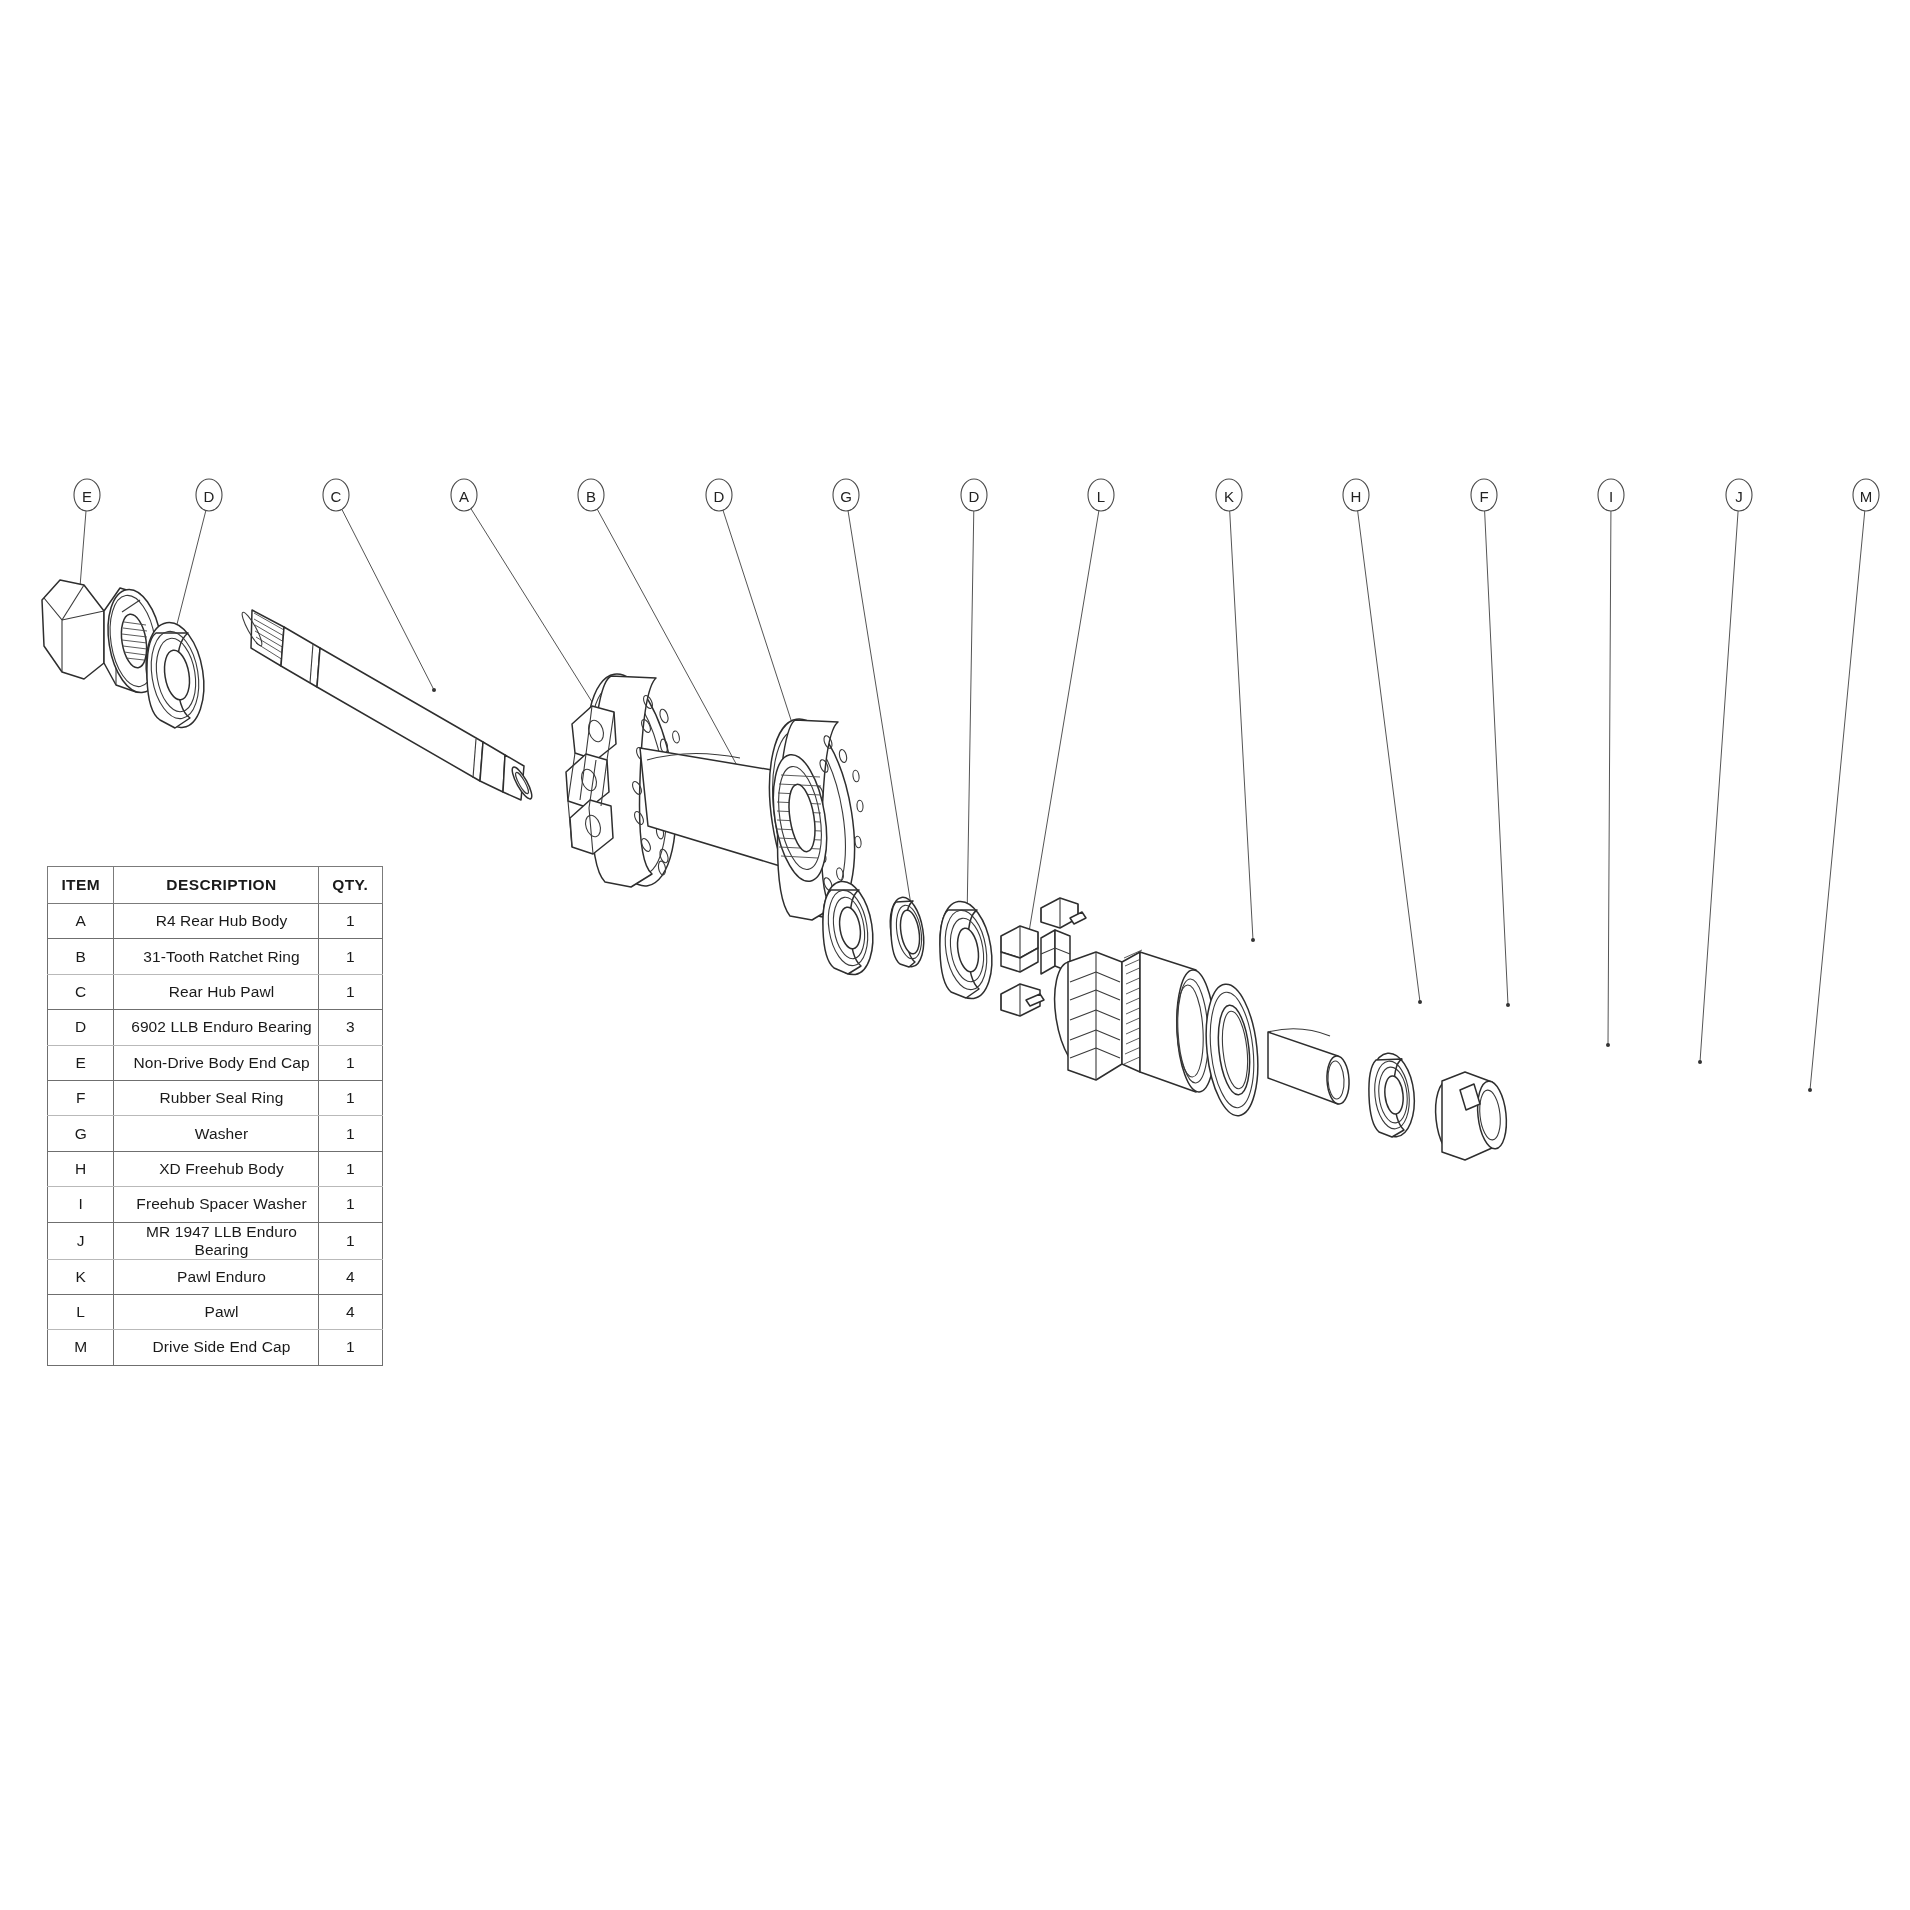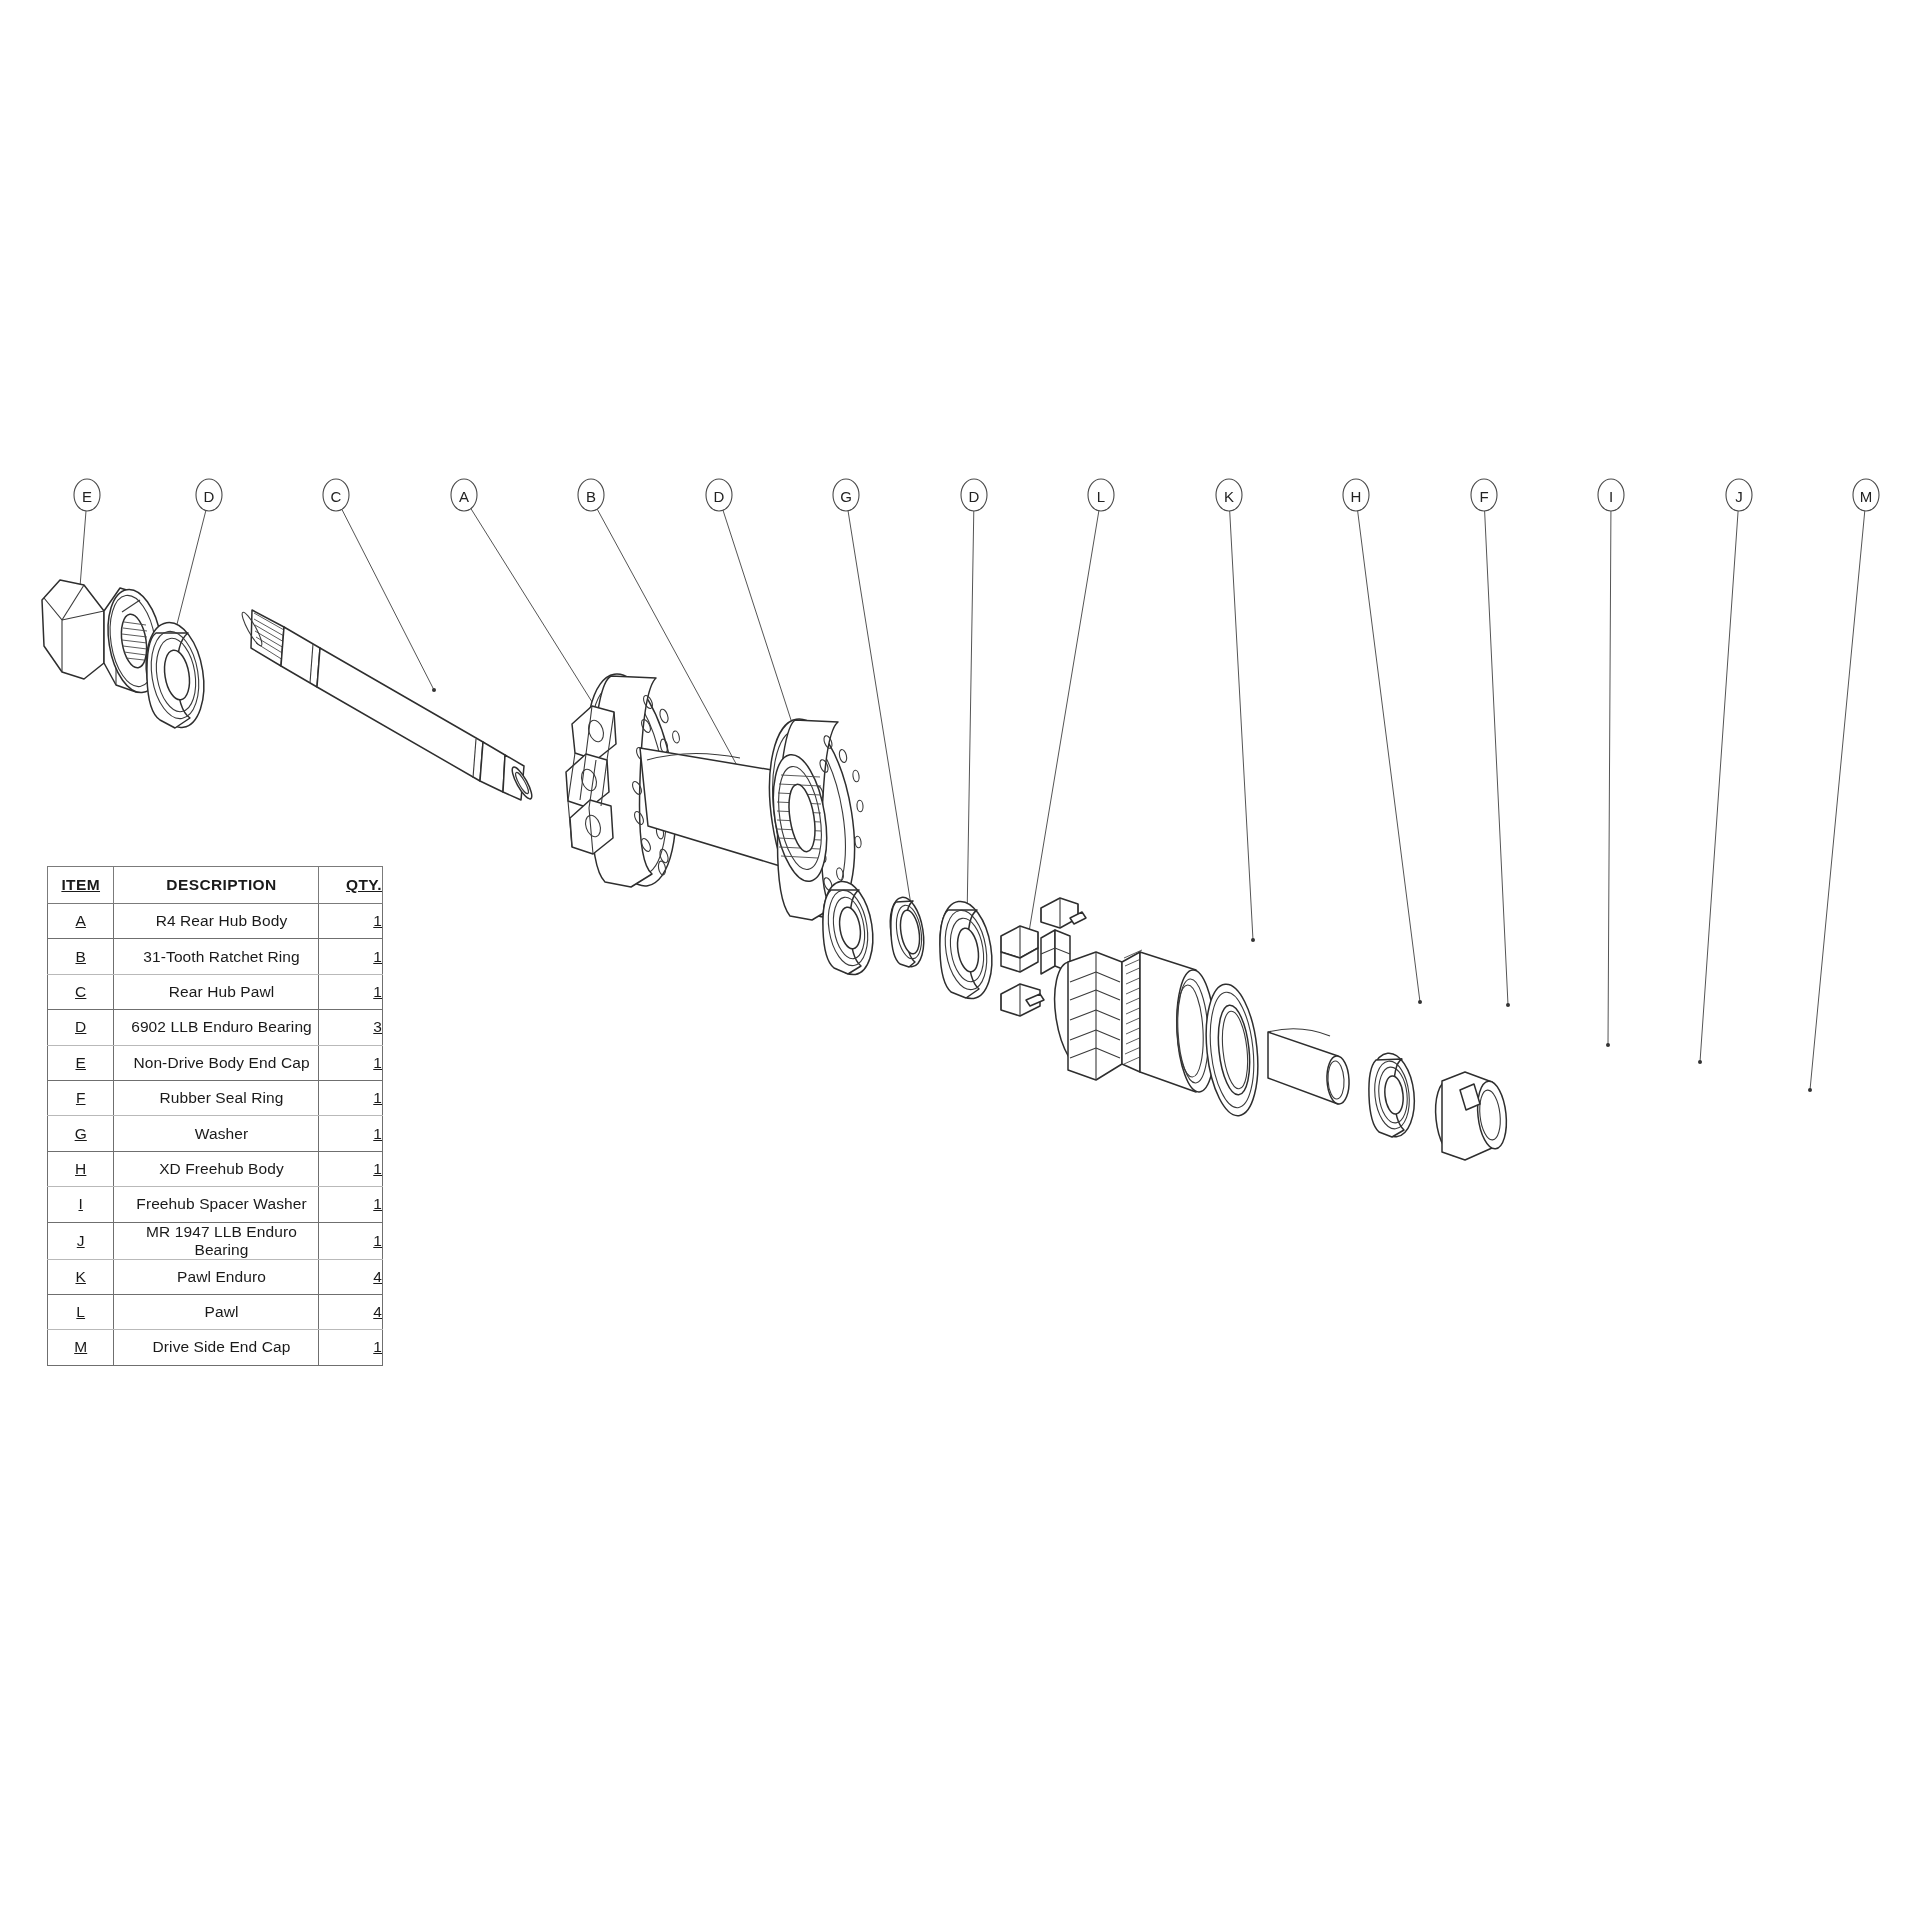--- a/index.html
+++ b/index.html
@@ -31,23 +31,23 @@
     color:#1a1a1a;
     letter-spacing:.1px;
   }
   #bom thead th{
     font-weight:700;
     font-size:15.5px;
     text-align:center;
     letter-spacing:.4px;
     height:36px;
   }
-  #bom .c-item{width:68px;text-align:center;text-decoration:underline;}
+  #bom .c-item{width:68px;text-align:center;}
   #bom .c-desc{width:200px;text-align:center;padding-left:11px;}
-  #bom .c-qty{width:66px;text-align:right;text-decoration:underline;}
+  #bom .c-qty{width:66px;text-align:center;}
   #bom tbody tr td{border-color:#6f6f6f;}
   #bom tbody tr:nth-child(even) td{border-top-color:#b9b9b9;border-bottom-color:#b9b9b9;}
 </style>
 </head>
 <body>
 
 <div id="sheet">
 
   <svg id="drawing" viewBox="0 0 1910 1910" xmlns="http://www.w3.org/2000/svg">
     <defs>

